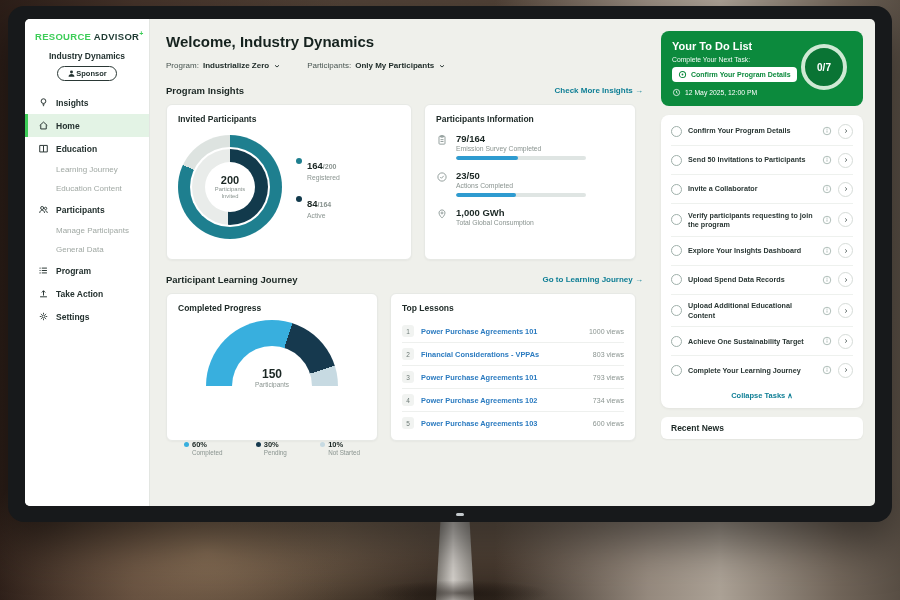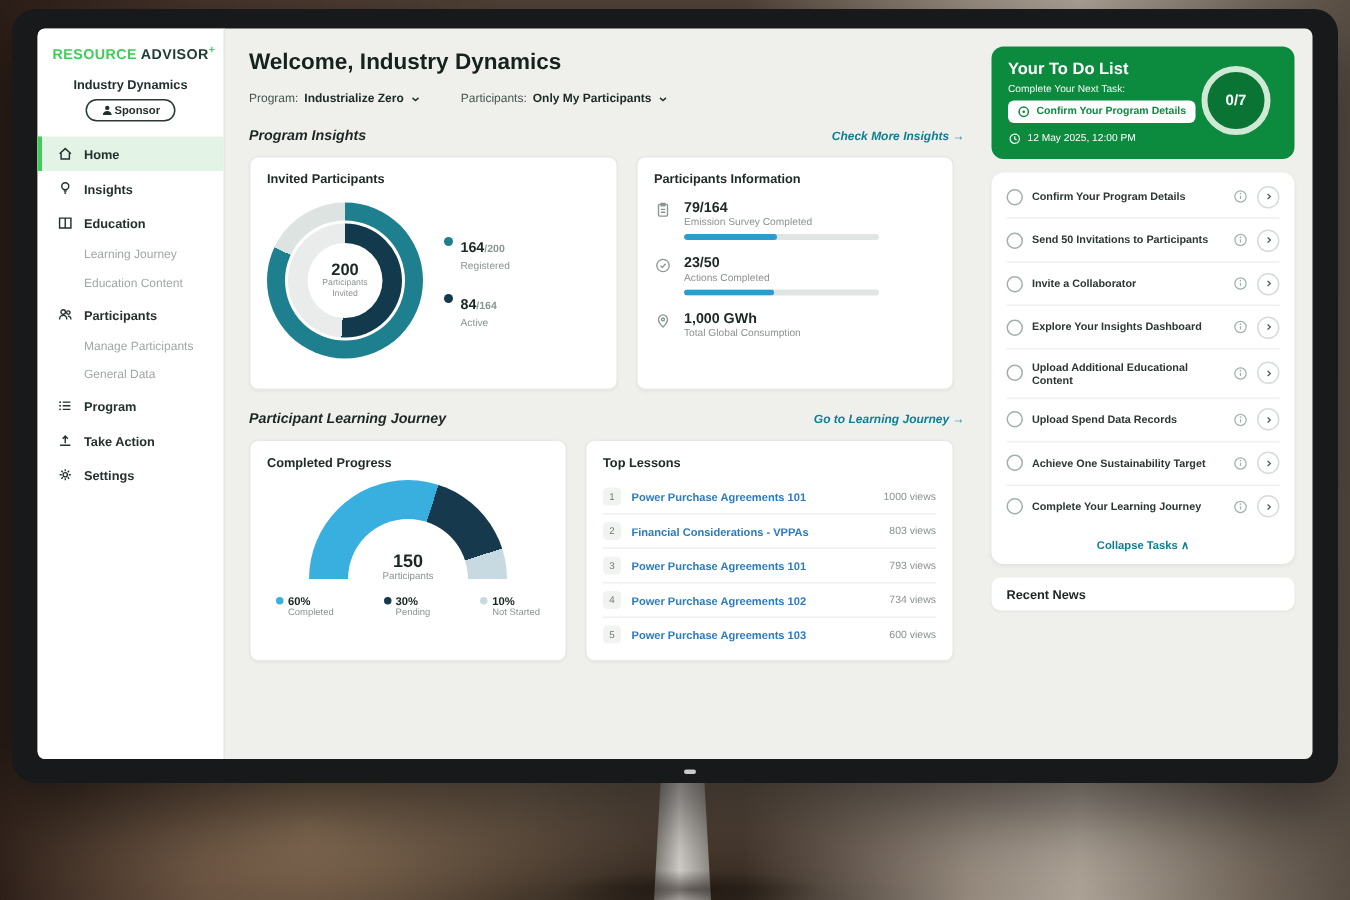--- a/index.html
+++ b/index.html
@@ -34,21 +34,21 @@
   .nav-item svg{flex:none;}
   .nav-item.sub{padding:5px 10px 5px 28px;color:#a0a8a3;font-weight:normal;font-size:8px;}
   .nav-item.active{background:#E3F3E5;border-left:3px solid #3DCD58;}
 
   
   .main{flex:1;min-width:0;padding:10px 10px 0 16px;}
   .h1{font-size:15px;font-weight:bold;color:#15221e;margin:4px 0 11px;}
   .filters{display:flex;gap:26px;font-size:8px;color:#46534f;margin-bottom:15px;align-items:center;}
   .filter{display:flex;align-items:center;gap:4px;}
   .filter b{color:#1c2926;}
-  .sec-head{display:flex;justify-content:space-between;align-items:center;margin:4px 0 8px;font-style:italic;}
+  .sec-head{display:flex;justify-content:space-between;align-items:center;margin:4px 0 8px;}
   .sec-title{font-size:9.5px;font-weight:bold;color:#1b2724;}
   .sec-link{font-size:8px;font-weight:bold;color:#0E7E95;cursor:pointer;text-align:center;}
   .cards{display:flex;gap:12px;margin-bottom:14px;}
   .card{background:#fff;border-radius:6px;border:1px solid #e7e9e5;box-shadow:0 1px 2px rgba(0,0,0,.04);padding:9px 11px;box-sizing:border-box;}
   .card-title{font-size:8.5px;font-weight:bold;color:#202c29;margin-bottom:7px;}
   .card.invited{width:246px;height:156px;}
   .card.pinfo{width:212px;height:156px;}
   .card.edu{width:212px;height:148px;}
   .card.lessons{width:246px;height:148px;}
 
@@ -79,21 +79,21 @@
   .bar-fill{height:100%;border-radius:2px;background:#2E9BD0;}
 
   
   .gauge-wrap{position:relative;width:132px;height:68px;overflow:hidden;margin:6px auto 8px;}
   .gauge-arc{position:absolute;left:0;top:0;width:132px;height:132px;border-radius:50%;}
   .gauge-hole{position:absolute;left:26px;top:26px;width:80px;height:80px;border-radius:50%;background:#fff;}
   .gauge-center{position:absolute;left:0;right:0;bottom:0;text-align:center;}
   .g-val{font-size:12px;font-weight:bold;color:#1b2724;}
   .g-lbl{font-size:6.5px;color:#8a9490;}
   .gauge-legend{display:flex;justify-content:space-between;padding:0 6px;}
-  .gl-item{display:flex;flex-direction:column;}
+  .gl-item{display:flex;flex-direction:column;margin-top:44px;}
   .gl-top{display:flex;align-items:center;gap:3px;font-size:7.5px;font-weight:bold;color:#1b2724;}
   .gl-dot{width:5px;height:5px;border-radius:50%;}
   .gl-lbl{font-size:6.3px;color:#8a9490;margin-left:8px;}
 
   
   .lesson-row{display:flex;align-items:center;gap:7px;padding:5px 0;border-bottom:1px solid #eef0ee;}
   .lesson-row:last-child{border-bottom:none;}
   .rank{width:12px;height:12px;border-radius:3px;background:#f1f3f1;color:#6d7a76;font-size:6.5px;
     display:flex;align-items:center;justify-content:center;flex:none;}
   .lesson-title{font-size:7.4px;font-weight:bold;color:#2B7BC0;flex:1;cursor:pointer;}
@@ -135,32 +135,32 @@
       </div>
       <div class="org">Industry Dynamics</div>
       <div class="sponsor">
         <svg width="9" height="9" viewBox="0 0 16 16">
             <circle cx="8" cy="5.2" r="2.6" fill="#22312f"></circle>
             <path d="M2.8 13.6c0-3.1 2.4-4.6 5.2-4.6s5.2 1.5 5.2 4.6z" fill="#22312f"></path>
           </svg>
         <span>Sponsor</span>
       </div>
       <div class="nav">
-        <div class="nav-item active">
-          <svg width="11" height="11" viewBox="0 0 16 16" fill="none" stroke="#24312f" stroke-width="1.4">
-              <path d="M2.5 8 8 3l5.5 5M4 7.5V13h8V7.5"></path>
-            </svg>
-          <span>Home</span>
-        </div>
         <div class="nav-item">
           <svg width="11" height="11" viewBox="0 0 16 16" fill="none" stroke="#24312f" stroke-width="1.4">
               <circle cx="8" cy="6" r="3.4"></circle>
               <path d="M6.6 10.6h2.8M7.1 12.6h1.8"></path>
             </svg>
           <span>Insights</span>
+        </div>
+        <div class="nav-item active">
+          <svg width="11" height="11" viewBox="0 0 16 16" fill="none" stroke="#24312f" stroke-width="1.4">
+              <path d="M2.5 8 8 3l5.5 5M4 7.5V13h8V7.5"></path>
+            </svg>
+          <span>Home</span>
         </div>
         <div class="nav-item">
           <svg width="11" height="11" viewBox="0 0 16 16" fill="none" stroke="#24312f" stroke-width="1.4">
               <path d="M2.5 3.5H8v9.5H2.5zM8 3.5h5.5V13H8"></path>
             </svg>
           <span>Education</span>
         </div>
         <div class="nav-item sub">
           <span>Learning Journey</span>
         </div>
@@ -445,49 +445,63 @@
               <circle cx="8" cy="4.9" r=".9" fill="#9fb0aa" stroke="none"></circle>
             </svg>
           <span class="task-go">
               <svg width="6" height="6" viewBox="0 0 16 16" fill="none" stroke="#44514d" stroke-width="2">
                 <path d="M5.5 3.5 10.5 8l-5 4.5"></path>
               </svg>
             </span>
         </div>
         <div class="task-row">
           <span class="task-check"></span>
+          <span class="task-label">Verify participants requesting to join the program</span>
+          <svg width="10" height="10" viewBox="0 0 16 16" fill="none" stroke="#9fb0aa" stroke-width="1.3">
+              <circle cx="8" cy="8" r="6"></circle>
+              <path d="M8 7.2v3.4"></path>
+              <circle cx="8" cy="4.9" r=".9" fill="#9fb0aa" stroke="none"></circle>
+            </svg>
+          <span class="task-go">
+              <svg width="6" height="6" viewBox="0 0 16 16" fill="none" stroke="#44514d" stroke-width="2">
+                <path d="M5.5 3.5 10.5 8l-5 4.5"></path>
+              </svg>
+            </span>
+        </div>
+        <div class="task-row">
+          <span class="task-check"></span>
           <span class="task-label">Explore Your Insights Dashboard</span>
           <svg width="10" height="10" viewBox="0 0 16 16" fill="none" stroke="#9fb0aa" stroke-width="1.3">
               <circle cx="8" cy="8" r="6"></circle>
               <path d="M8 7.2v3.4"></path>
               <circle cx="8" cy="4.9" r=".9" fill="#9fb0aa" stroke="none"></circle>
             </svg>
           <span class="task-go">
               <svg width="6" height="6" viewBox="0 0 16 16" fill="none" stroke="#44514d" stroke-width="2">
                 <path d="M5.5 3.5 10.5 8l-5 4.5"></path>
               </svg>
             </span>
         </div>
         <div class="task-row">
           <span class="task-check"></span>
+          <span class="task-label">Upload Spend Data Records</span>
+          <svg width="10" height="10" viewBox="0 0 16 16" fill="none" stroke="#9fb0aa" stroke-width="1.3">
+              <circle cx="8" cy="8" r="6"></circle>
+              <path d="M8 7.2v3.4"></path>
+              <circle cx="8" cy="4.9" r=".9" fill="#9fb0aa" stroke="none"></circle>
+            </svg>
+          <span class="task-go">
+              <svg width="6" height="6" viewBox="0 0 16 16" fill="none" stroke="#44514d" stroke-width="2">
+                <path d="M5.5 3.5 10.5 8l-5 4.5"></path>
+              </svg>
+            </span>
+        </div>
+        <div class="task-row">
+          <span class="task-check"></span>
           <span class="task-label">Upload Additional Educational Content</span>
-          <svg width="10" height="10" viewBox="0 0 16 16" fill="none" stroke="#9fb0aa" stroke-width="1.3">
-              <circle cx="8" cy="8" r="6"></circle>
-              <path d="M8 7.2v3.4"></path>
-              <circle cx="8" cy="4.9" r=".9" fill="#9fb0aa" stroke="none"></circle>
-            </svg>
-          <span class="task-go">
-              <svg width="6" height="6" viewBox="0 0 16 16" fill="none" stroke="#44514d" stroke-width="2">
-                <path d="M5.5 3.5 10.5 8l-5 4.5"></path>
-              </svg>
-            </span>
-        </div>
-        <div class="task-row">
-          <span class="task-check"></span>
-          <span class="task-label">Upload Spend Data Records</span>
           <svg width="10" height="10" viewBox="0 0 16 16" fill="none" stroke="#9fb0aa" stroke-width="1.3">
               <circle cx="8" cy="8" r="6"></circle>
               <path d="M8 7.2v3.4"></path>
               <circle cx="8" cy="4.9" r=".9" fill="#9fb0aa" stroke="none"></circle>
             </svg>
           <span class="task-go">
               <svg width="6" height="6" viewBox="0 0 16 16" fill="none" stroke="#44514d" stroke-width="2">
                 <path d="M5.5 3.5 10.5 8l-5 4.5"></path>
               </svg>
             </span>

